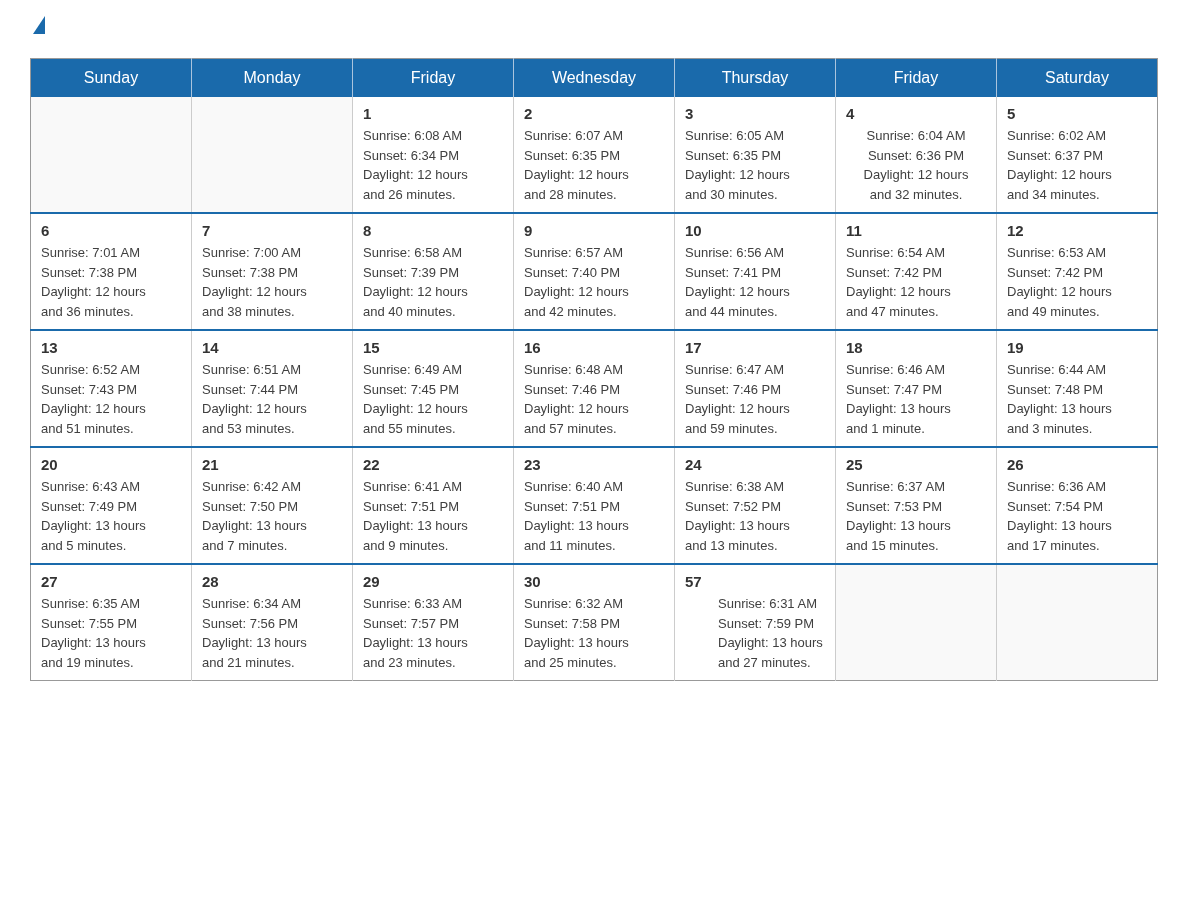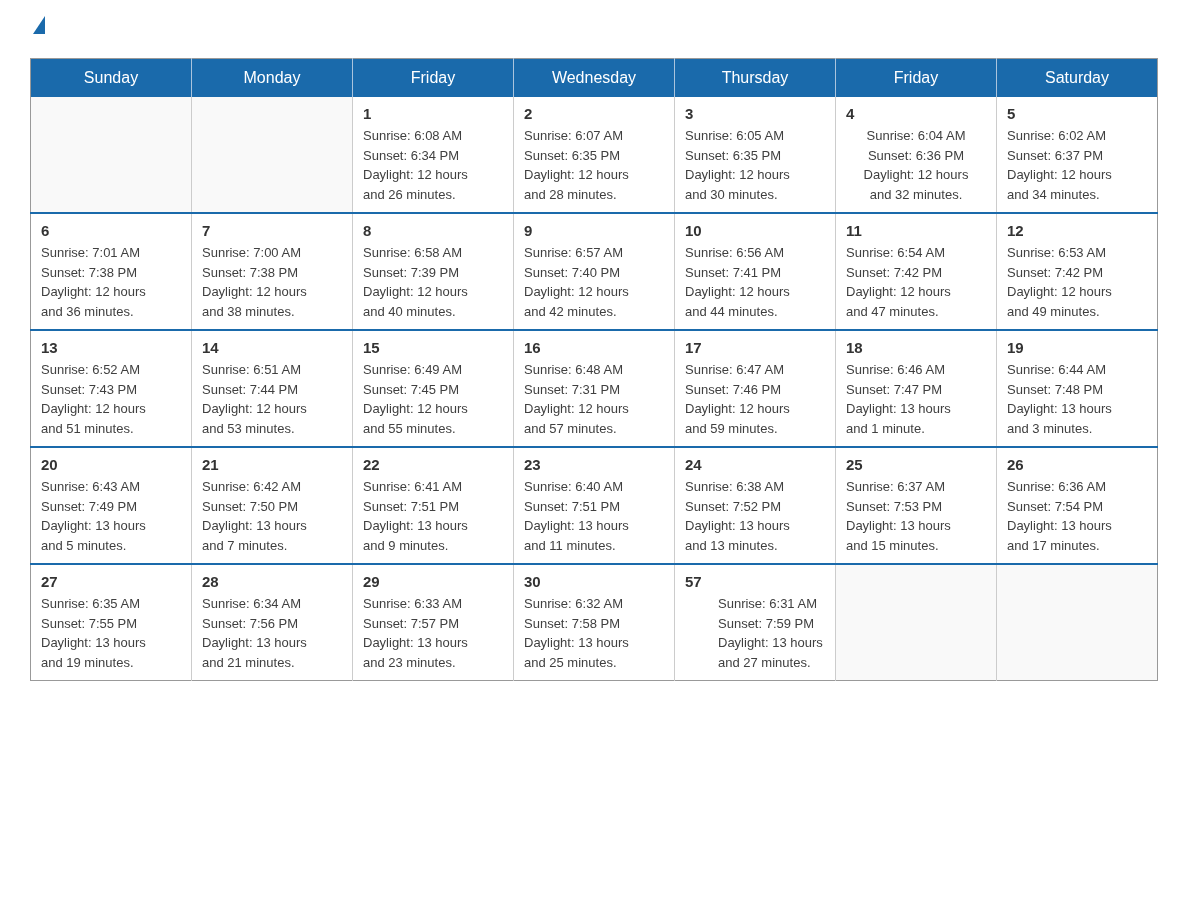--- a/index.html
+++ b/index.html
@@ -251,21 +251,21 @@
         <td>
           <span class="day-number">15</span>
           <div class="day-info" style="white-space: pre-line;">Sunrise: 6:49 AM
 Sunset: 7:45 PM
 Daylight: 12 hours
 and 55 minutes.</div>
         </td>
         <td>
           <span class="day-number">16</span>
           <div class="day-info" style="white-space: pre-line;">Sunrise: 6:48 AM
-Sunset: 7:31 PM
+Sunset: 7:46 PM
 Daylight: 12 hours
 and 57 minutes.</div>
         </td>
         <td>
           <span class="day-number">17</span>
           <div class="day-info" style="white-space: pre-line;">Sunrise: 6:47 AM
 Sunset: 7:46 PM
 Daylight: 12 hours
 and 59 minutes.</div>
         </td>

